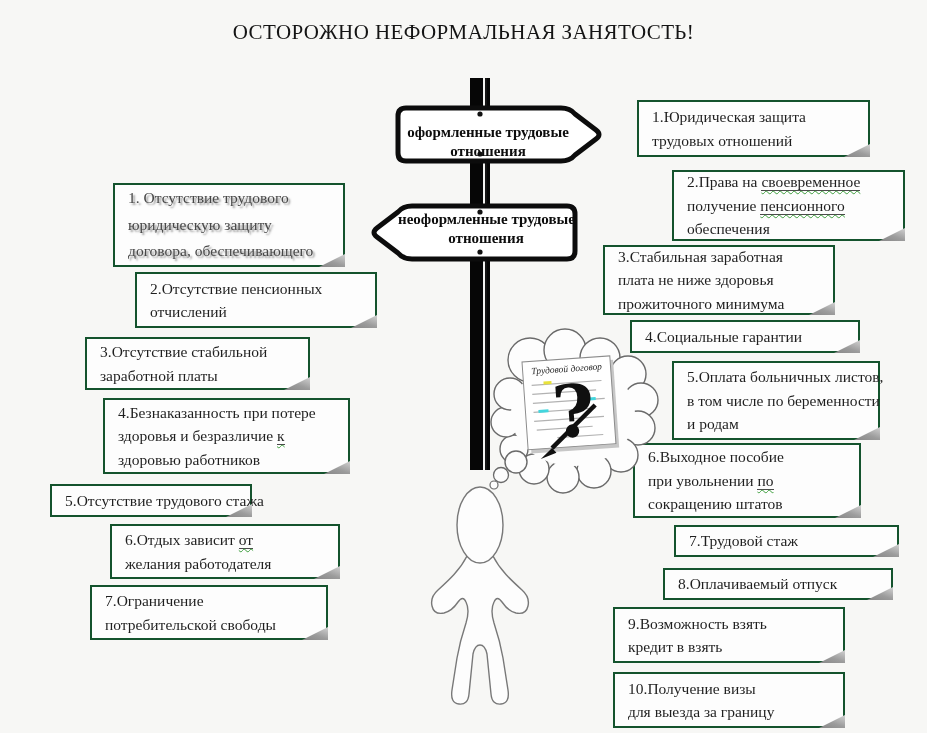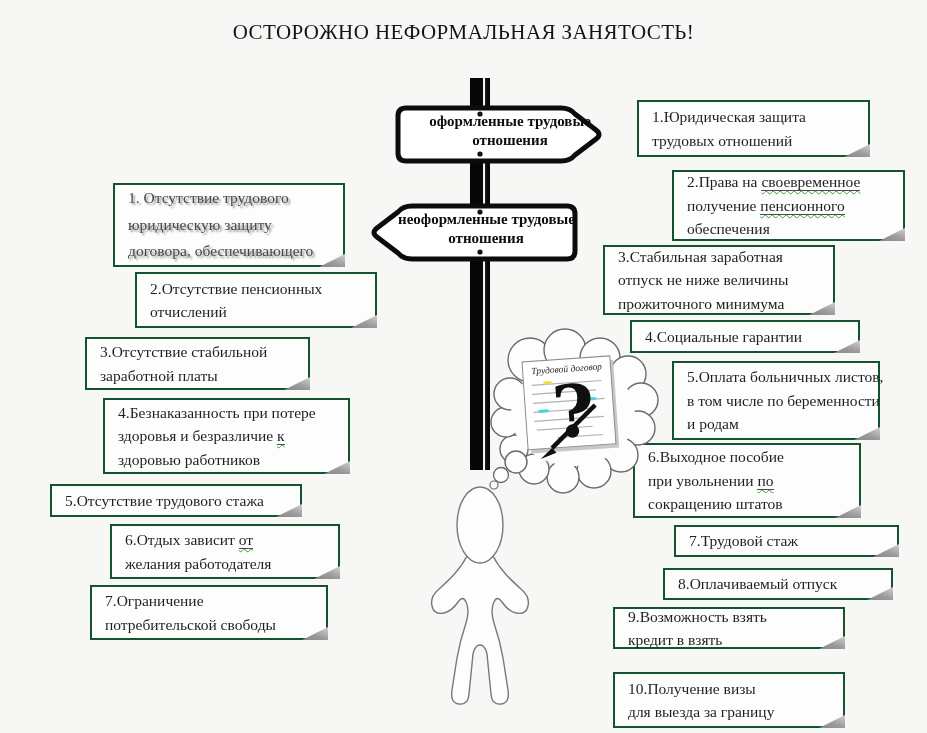--- a/index.html
+++ b/index.html
@@ -27,53 +27,53 @@
         background:linear-gradient(200deg,#d2d2d2 0%,#9c9c9c 55%,#878787 100%);
         clip-path:polygon(100% 0,100% 100%,0 100%);}
   .sq{border-bottom:1px solid #4a4a4a;text-decoration:underline wavy #3c9e3c 1px;
       text-underline-offset:2.5px;}
 
   .l1{left:113px;top:183px;width:232px;height:84px;}
   .l1 .nt{color:#474747;line-height:26.5px;text-shadow:2px 2px 2px rgba(125,125,125,.85);filter:blur(.45px);}
   .l2{left:135px;top:272px;width:242px;height:56px;}
   .l3{left:85px;top:337px;width:225px;height:53px;}
   .l4{left:103px;top:398px;width:247px;height:76px;}
-  .l5{left:50px;top:484px;width:252px;height:33px;}
+  .l5{left:50px;top:484px;width:202px;height:33px;}
   .l6{left:110px;top:524px;width:230px;height:55px;}
   .l7{left:90px;top:585px;width:238px;height:55px;}
 
   .r1{left:637px;top:100px;width:233px;height:57px;}
   .r2{left:672px;top:170px;width:233px;height:71px;}
   .r3{left:603px;top:245px;width:232px;height:70px;}
   .r4{left:630px;top:320px;width:230px;height:33px;}
   .r5{left:672px;top:361px;width:208px;height:79px;}
   .r6{left:633px;top:443px;width:228px;height:75px;}
   .r7{left:674px;top:525px;width:225px;height:32px;}
   .r8{left:663px;top:568px;width:230px;height:32px;}
-  .r9{left:613px;top:607px;width:232px;height:42px;}
+  .r9{left:613px;top:607px;width:232px;height:56px;}
   .r10{left:613px;top:672px;width:232px;height:56px;}
 
   .thought{position:absolute;left:478px;top:328px;}
   .person{position:absolute;left:405px;top:478px;}
 </style>
 </head>
 <body>
 
 <div class="page">
 
   <div class="title">ОСТОРОЖНО НЕФОРМАЛЬНАЯ ЗАНЯТОСТЬ!</div>
 
   <div class="pole"></div>
 
   <svg class="sign-svg" style="left:393px;top:102px;" width="212" height="64" viewBox="0 0 212 64">
     <path d="M13,6 L168,6 Q177,6 182,12 L203,28 Q209,32.5 203,37 L182,53 Q177,59 168,59 L13,59 Q5,59 5,51 L5,14 Q5,6 13,6 Z" fill="#ffffff" stroke="#0c0c0c" stroke-width="5" stroke-linejoin="round"></path>
     <circle cx="87" cy="12" r="2.6" fill="#111"></circle>
     <circle cx="87" cy="52" r="2.6" fill="#111"></circle>
   </svg>
-  <div class="sign-text" style="left:402px;top:112px;width:172px;padding-left:22px;">
+  <div class="sign-text" style="left:402px;top:123px;width:172px;">
     <div>оформленные трудовые</div>
     <div>отношения</div>
   </div>
 
   <svg class="sign-svg" style="left:368px;top:200px;" width="212" height="64" viewBox="0 0 212 64">
     <path d="M44,6 L199,6 Q207,6 207,14 L207,51 Q207,59 199,59 L44,59 Q35,59 30,53 L9,37 Q3,32.5 9,28 L30,12 Q35,6 44,6 Z" fill="#ffffff" stroke="#0c0c0c" stroke-width="5" stroke-linejoin="round"></path>
     <circle cx="112" cy="12" r="2.6" fill="#111"></circle>
     <circle cx="112" cy="52" r="2.6" fill="#111"></circle>
   </svg>
   <div class="sign-text" style="left:398px;top:210px;width:176px;">
@@ -151,21 +151,21 @@
       <div class="ln"><span>2.Права на </span><span class="sq">своевременное</span></div>
       <div class="ln"><span>получение </span><span class="sq">пенсионного</span></div>
       <div class="ln">обеспечения</div>
     </div>
     <span class="fold"></span>
   </div>
 
   <div class="note r3">
     <div class="nt">
       <div class="ln">3.Стабильная заработная</div>
-      <div class="ln">отпуск не ниже величины</div>
+      <div class="ln">плата не ниже здоровья</div>
       <div class="ln">прожиточного минимума</div>
     </div>
     <span class="fold"></span>
   </div>
 
   <div class="note r4">
     <div class="nt">
       <div class="ln">4.Социальные гарантии</div>
     </div>
     <span class="fold"></span>

